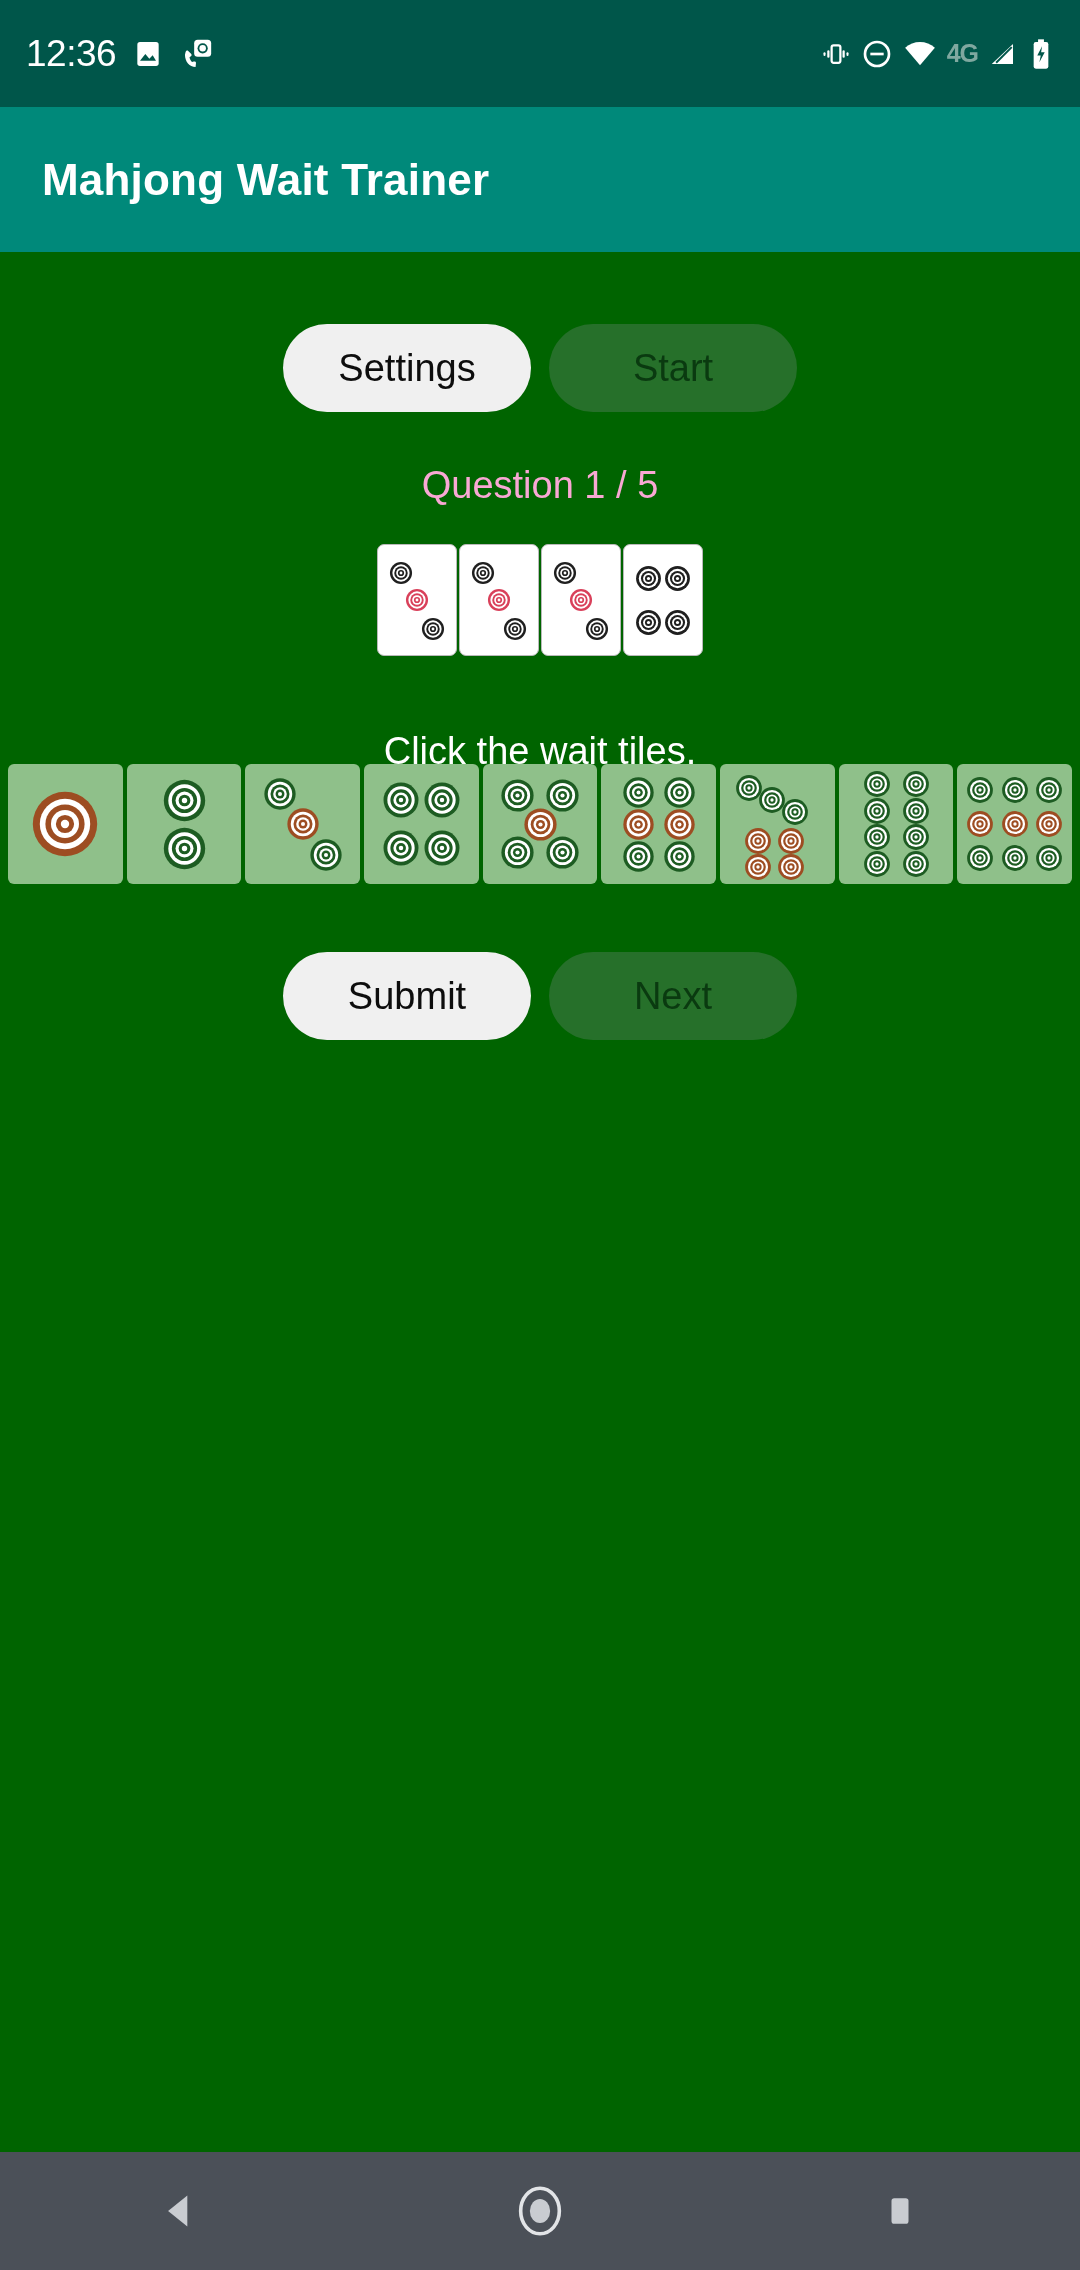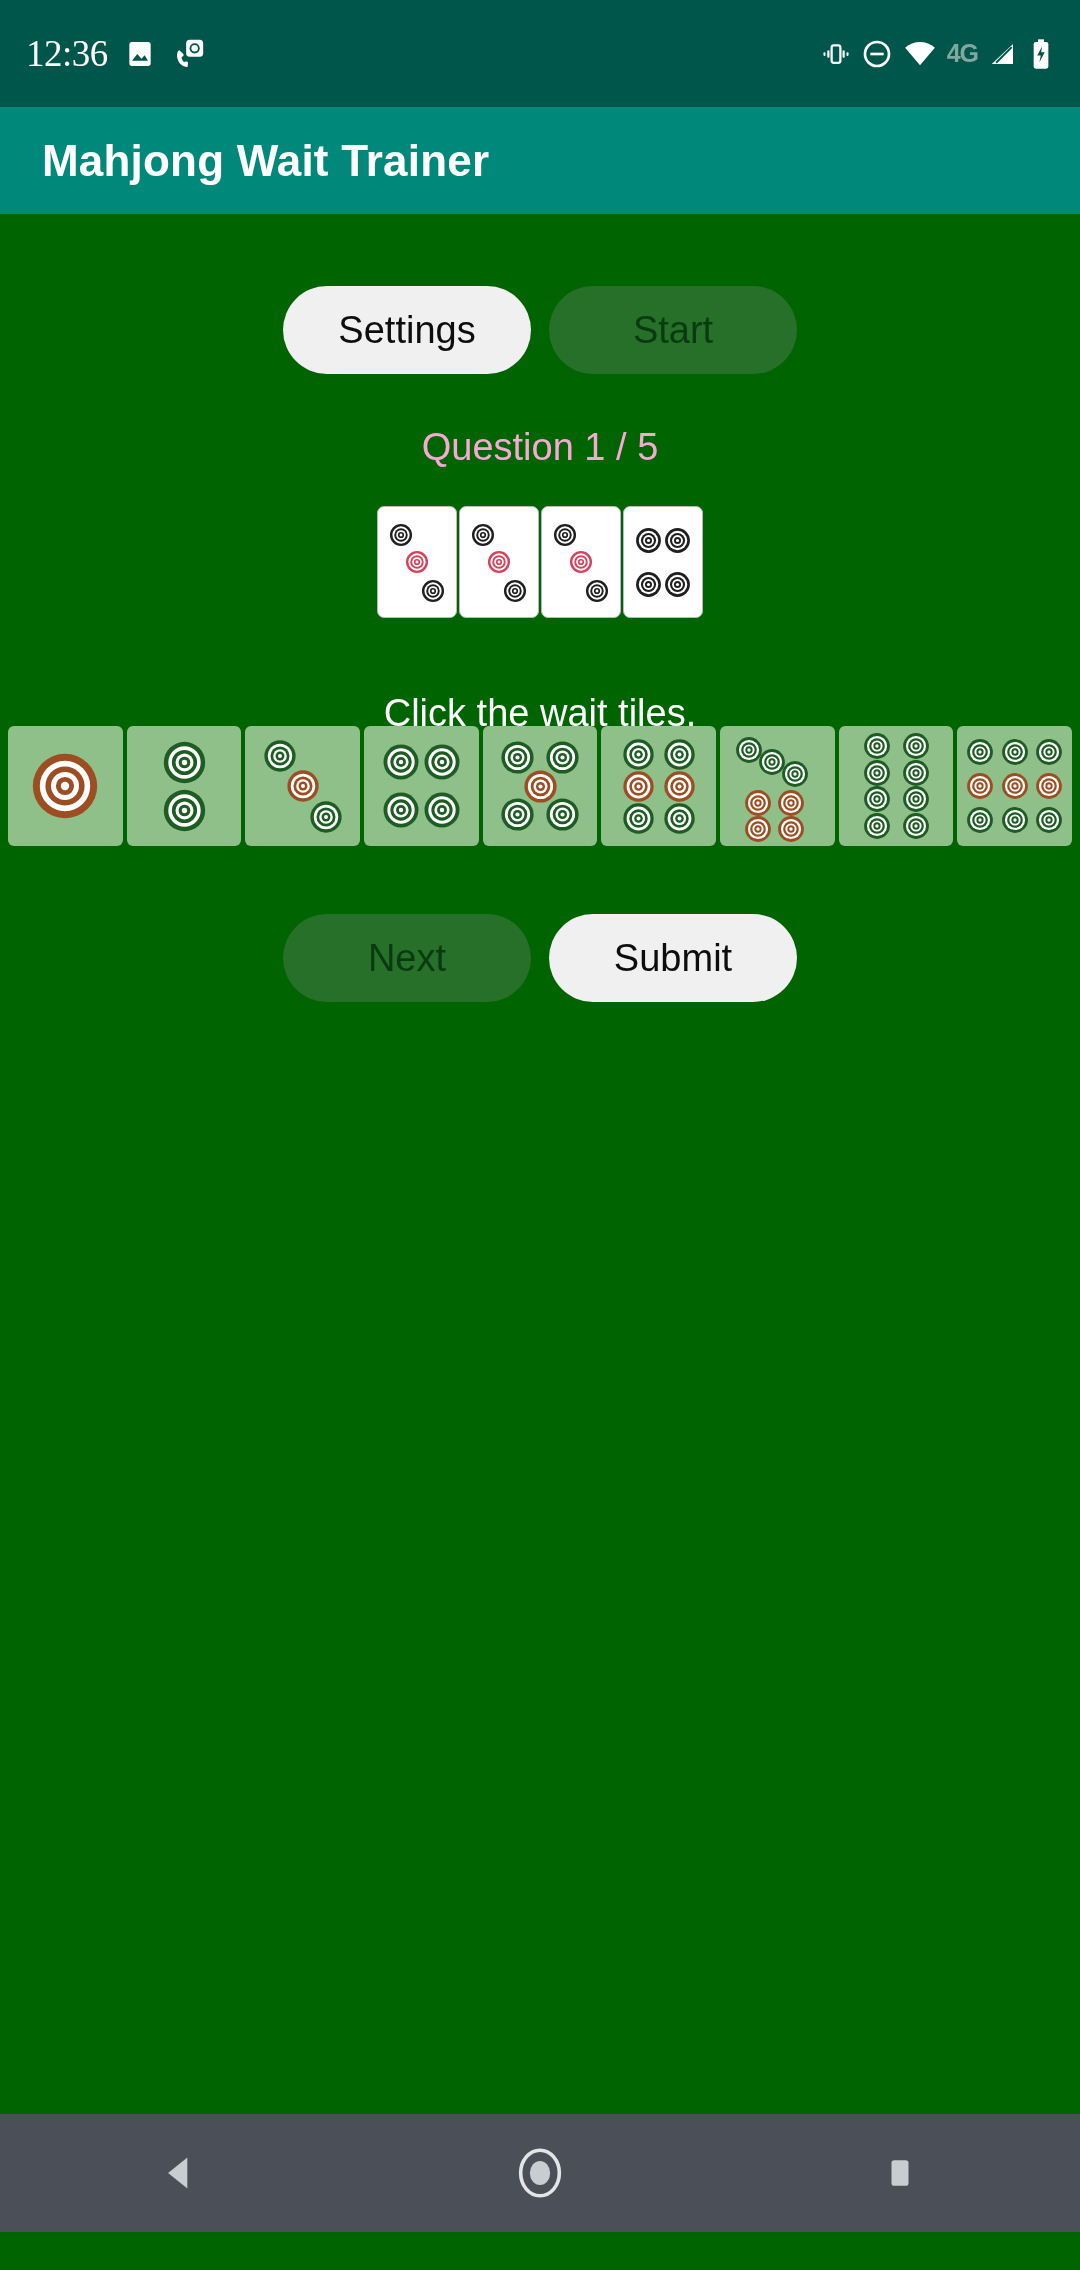--- a/index.html
+++ b/index.html
@@ -17,29 +17,29 @@
     background:#00564a;
     display:flex;
     align-items:center;
     padding:0 26px;
     color:#ffffff;
   }
   .sb-left { display:flex; align-items:center; gap:16px; }
   .sb-time {
     font-size:37px;
     letter-spacing:-0.5px;
-    font-family:Liberation Serif, serif;
+    font-family:Liberation Sans, sans-serif;
   }
   .sb-right { margin-left:auto; display:flex; align-items:center; gap:10px; }
   .sb-icon { display:inline-flex; align-items:center; justify-content:center; }
   .sb-4g { font-size:25px; font-weight:bold; color:#7fa8a0; letter-spacing:-1px; }
 
   
   .appbar {
-    height:107px;
+    height:145px;
     background:#00897a;
     display:flex;
     align-items:center;
     padding:0 42px;
   }
   .appbar-title {
     color:#ffffff;
     font-size:44px;
     font-weight:bold;
     letter-spacing:0.2px;
@@ -710,22 +710,22 @@
     <circle cx="10" cy="10" r="7.2" fill="#fff"></circle>
     <circle cx="10" cy="10" r="5.6" fill="#1d5c22"></circle>
     <circle cx="10" cy="10" r="4.0" fill="#fff"></circle>
     <circle cx="10" cy="10" r="2.6" fill="#1d5c22"></circle>
     <circle cx="10" cy="10" r="1.2" fill="#fff"></circle>
   </svg></span>
       </div>
     </div>
 
   <div class="btn-row2">
+    <button class="btn btn-enabled">Submit</button>
     <button class="btn btn-disabled">Next</button>
-    <button class="btn btn-enabled">Submit</button>
   </div>
 </div>
 
 <div class="navbar">
   <div class="nav-btn">
     <svg width="44" height="44" viewBox="0 0 24 24">
         <path d="M16 3.5v17L5.5 12z" fill="#c9ccd1"></path>
       </svg>
   </div>
   <div class="nav-btn">

